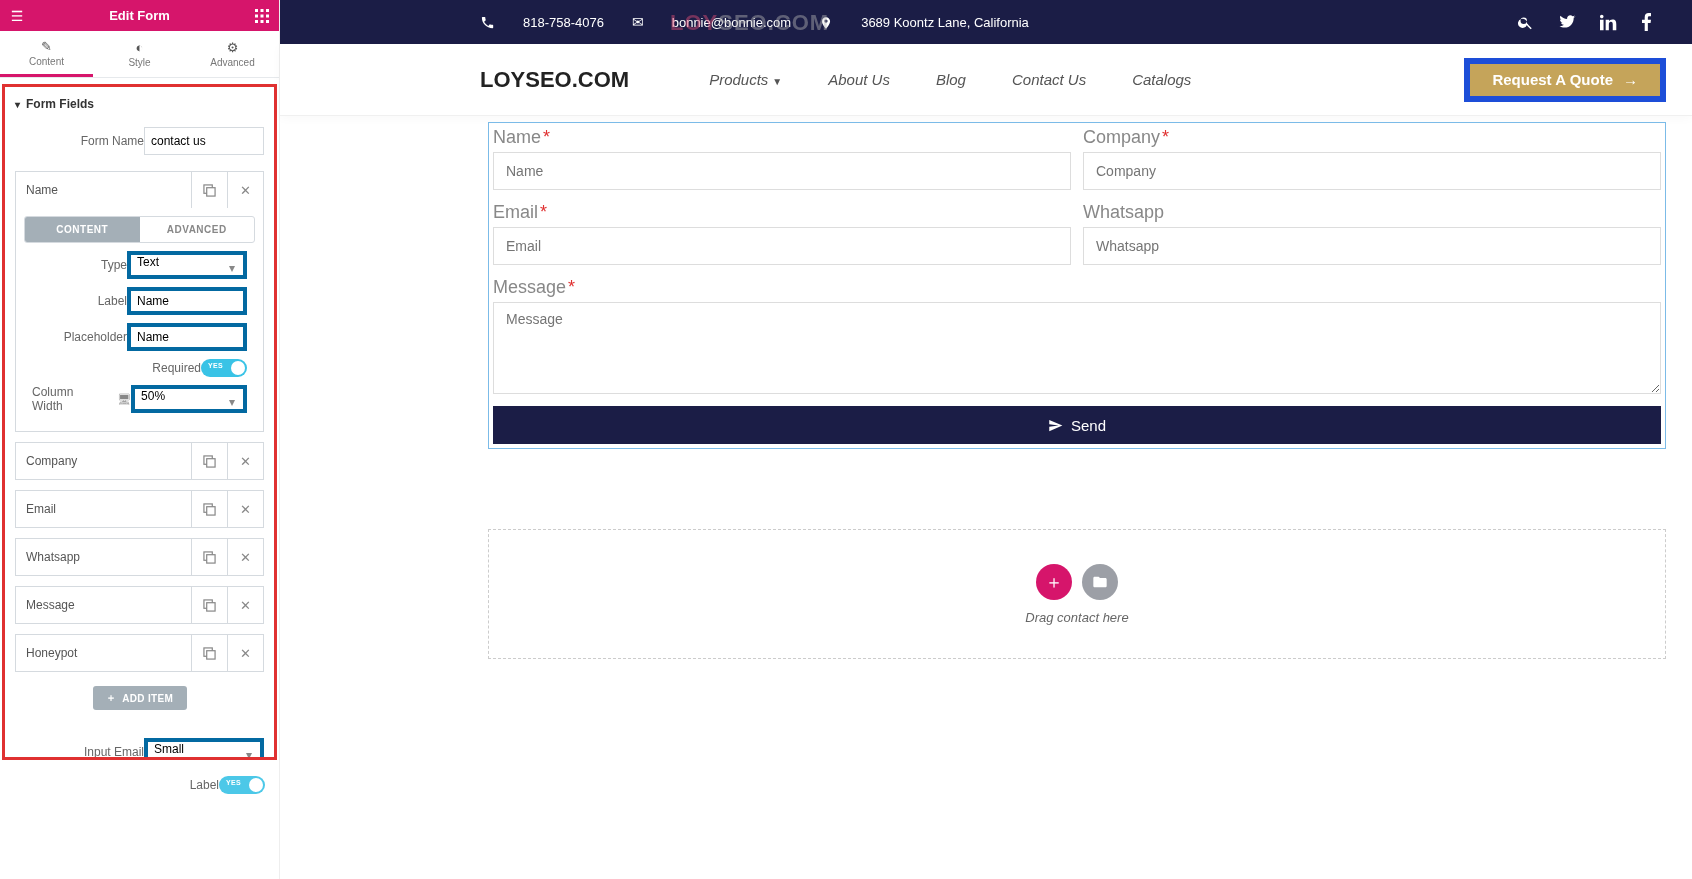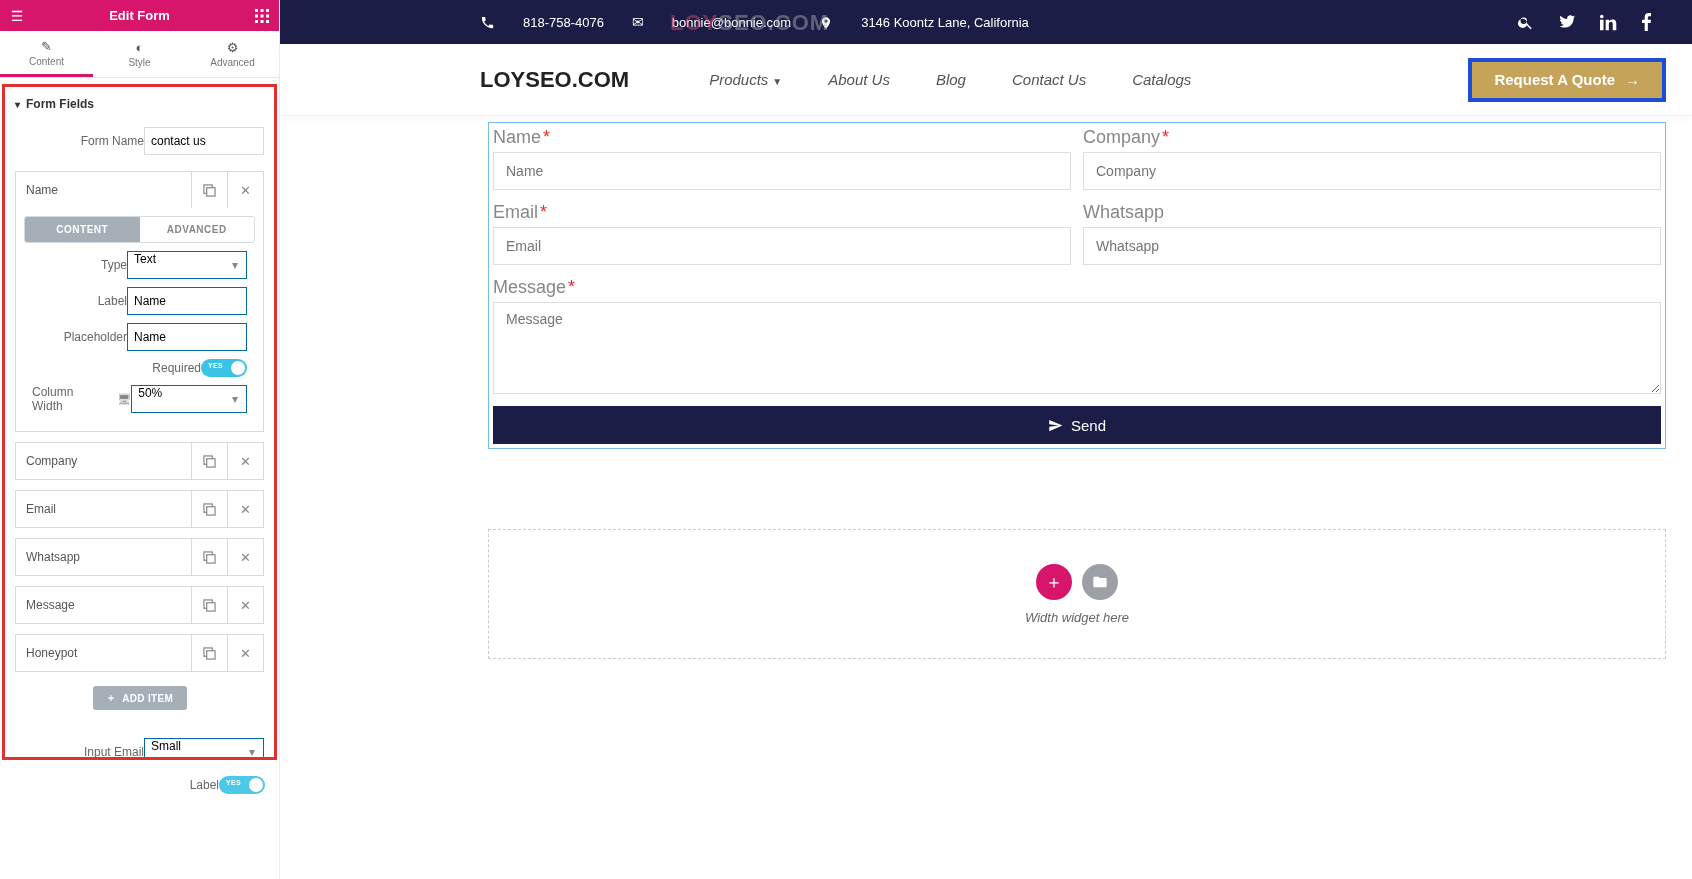--- a/index.html
+++ b/index.html
@@ -29,21 +29,21 @@
 .item-head { display: flex; align-items: center; height: 36px; }
 .item-head .item-label { flex: 1; padding: 0 10px; font-size: 12px; color: #555; cursor: pointer; }
 .item-head .icbtn { width: 36px; height: 36px; border-left: 1px solid #d5dadf; display: flex; align-items: center; justify-content: center; color: #888; font-size: 13px; cursor: pointer; }
 
 .subtabs { display: flex; margin: 8px; border: 1px solid #d5dadf; border-radius: 3px; overflow: hidden; }
 .subtab { flex: 1; text-align: center; font-size: 10px; font-weight: 700; padding: 7px 0; color: #888; cursor: pointer; letter-spacing: .5px; }
 .subtab.active { background: #a4afb7; color: #fff; }
 
 .inner-rows { padding: 0 8px 10px 8px; }
 .inner-rows .row { margin: 8px 8px; }
-.sel, .txt120 { width: 120px; height: 28px; border: 1px solid #0369a1; font-size: 12px; padding: 0 6px; background: #fff; position: relative; }
+.sel, .txt120 { width: 120px; height: 28px; border: 4px solid #0369a1; font-size: 12px; padding: 0 6px; background: #fff; position: relative; }
 .sel::after { content: "▾"; position: absolute; right: 8px; top: 6px; color: #888; pointer-events: none; }
 
 .toggle { width: 46px; height: 18px; border-radius: 10px; background: #39c3e6; position: relative; cursor: pointer; }
 .toggle .knob { position: absolute; right: 2px; top: 2px; width: 14px; height: 14px; border-radius: 50%; background: #fff; }
 .toggle .yes { position: absolute; left: 7px; top: 3px; font-size: 7px; color: #fff; font-weight: 700; letter-spacing: .3px; }
 
 .colwidth { display: flex; align-items: center; gap: 14px; }
 .mini-ico { font-size: 11px; color: #888; }
 
 .add-btn { display: flex; align-items: center; justify-content: center; gap: 6px; margin: 14px auto 0 auto; width: 94px; height: 24px; background: #a4afb7; color: #fff; font-size: 10px; font-weight: 700; border-radius: 3px; cursor: pointer; letter-spacing:.3px; }
@@ -64,21 +64,21 @@
 .topbar .right .ic { font-size: 17px; cursor:pointer; }
 
 .watermark { position: absolute; left: 390px; top: 10px; font-size: 22px; font-weight: 800; color: rgba(180, 180, 180, 0.45); letter-spacing: 1px; pointer-events: none; }
 .watermark .sub { color: rgba(230,80,120,0.45); }
 
 .navbar { height: 72px; display: flex; align-items: center; padding: 0 26px 0 200px; border-bottom: 1px solid #f0f0f0; box-shadow: 0 2px 10px rgba(0,0,0,0.03); }
 .brand { font-size: 22px; font-weight: 800; color: #222; margin-right: 80px; }
 .navmenu { display: flex; gap: 46px; }
 .navmenu a { color: #555; font-size: 15px; text-decoration: none; cursor: pointer; font-style: italic; }
 .navmenu .caret { font-size: 10px; margin-left: 4px; }
-.quote-btn { margin-left: auto; height: 44px; padding: 0 22px; background: #c5a45a; border: 4px solid #1d4ed8; color: #fff; font-size: 15px; font-weight: 600; display: flex; align-items: center; gap: 10px; cursor: pointer; }
+.quote-btn { margin-left: auto; height: 44px; padding: 0 22px; background: #c5a45a; border: 6px solid #1d4ed8; color: #fff; font-size: 15px; font-weight: 600; display: flex; align-items: center; gap: 10px; cursor: pointer; }
 
 .form-area { margin: 6px 26px 0 208px; border: 1px solid #7bbbe8; padding: 0 4px 4px 4px; }
 .formgrid { display: flex; flex-wrap: wrap; gap: 12px; padding: 4px 0; }
 .fcol50 { width: calc(50% - 6px); }
 .fcol100 { width: 100%; }
 .flabel { font-size: 18px; color: #888; margin-bottom: 4px; display: block; }
 .req { color: #e03131; margin-left: 2px; }
 .finput { width: 100%; height: 38px; border: 1px solid #ddd; padding: 0 12px; font-size: 14px; color: #888; background:#fff; }
 .ftextarea { width: 100%; height: 92px; border: 1px solid #ddd; padding: 8px 12px; font-size: 14px; color: #888; resize: both; background:#fff; }
 .sendbtn { width: 100%; height: 38px; background: #1b1d46; color: #fff; font-size: 15px; display: flex; align-items: center; justify-content: center; gap: 8px; cursor: pointer; margin-top: 4px; }
@@ -281,21 +281,21 @@
           </svg>
       </span>
       <span>818-758-4076</span>
       <span class="ic">✉</span>
       <span>bonnie@bonnie.com</span>
       <span class="ic">
         <svg width="14" height="14" viewBox="0 0 24 24" fill="#fff">
             <path d="M12 2C8 2 5 5 5 9c0 5 7 13 7 13s7-8 7-13c0-4-3-7-7-7zm0 9.5A2.5 2.5 0 1 1 12 6a2.5 2.5 0 0 1 0 5.5z"></path>
           </svg>
       </span>
-      <span>3146 Koontz Lane, California</span>
+      <span>3689 Koontz Lane, California</span>
     </div>
     <div class="right">
       <span class="ic">
         <svg width="17" height="17" viewBox="0 0 24 24" fill="#fff">
             <path d="M15.5 14h-.8l-.3-.3A6.5 6.5 0 1 0 14 15.5l.3.3v.8l5 5 1.5-1.5-5-5zm-6 0A4.5 4.5 0 1 1 14 9.5 4.5 4.5 0 0 1 9.5 14z"></path>
           </svg>
       </span>
       <span class="ic">
         <svg width="18" height="18" viewBox="0 0 24 24" fill="#fff">
             <path d="M23 4.9c-.8.4-1.7.6-2.6.8.9-.6 1.6-1.4 2-2.5-.9.5-1.9.9-2.9 1.1C18.6 3.4 17.5 3 16.3 3c-2.3 0-4.2 1.9-4.2 4.2 0 .3 0 .6.1.9C8.7 7.9 5.5 6.2 3.3 3.6c-.4.6-.6 1.4-.6 2.1 0 1.5.7 2.8 1.9 3.5-.7 0-1.4-.2-2-.5v.1c0 2 1.4 3.7 3.4 4.1-.4.1-.7.1-1.1.1-.3 0-.5 0-.8-.1.5 1.7 2.1 2.9 4 2.9-1.5 1.1-3.3 1.8-5.3 1.8H2c1.9 1.2 4.2 1.9 6.6 1.9 7.9 0 12.3-6.6 12.3-12.3v-.6c.8-.6 1.6-1.4 2.1-2.3z"></path>
@@ -370,15 +370,15 @@
           <span>＋</span>
         </div>
       <div class="circ grey">
           <span>
         <svg width="16" height="16" viewBox="0 0 24 24" fill="#fff">
               <path d="M10 4H4c-1.1 0-2 .9-2 2v12c0 1.1.9 2 2 2h16c1.1 0 2-.9 2-2V8c0-1.1-.9-2-2-2h-8l-2-2z"></path>
             </svg>
       </span>
         </div>
     </div>
-    <div class="drop-text">Width widget here</div>
+    <div class="drop-text">Drag contact here</div>
   </div>
 </div>
 
 </body></html>

